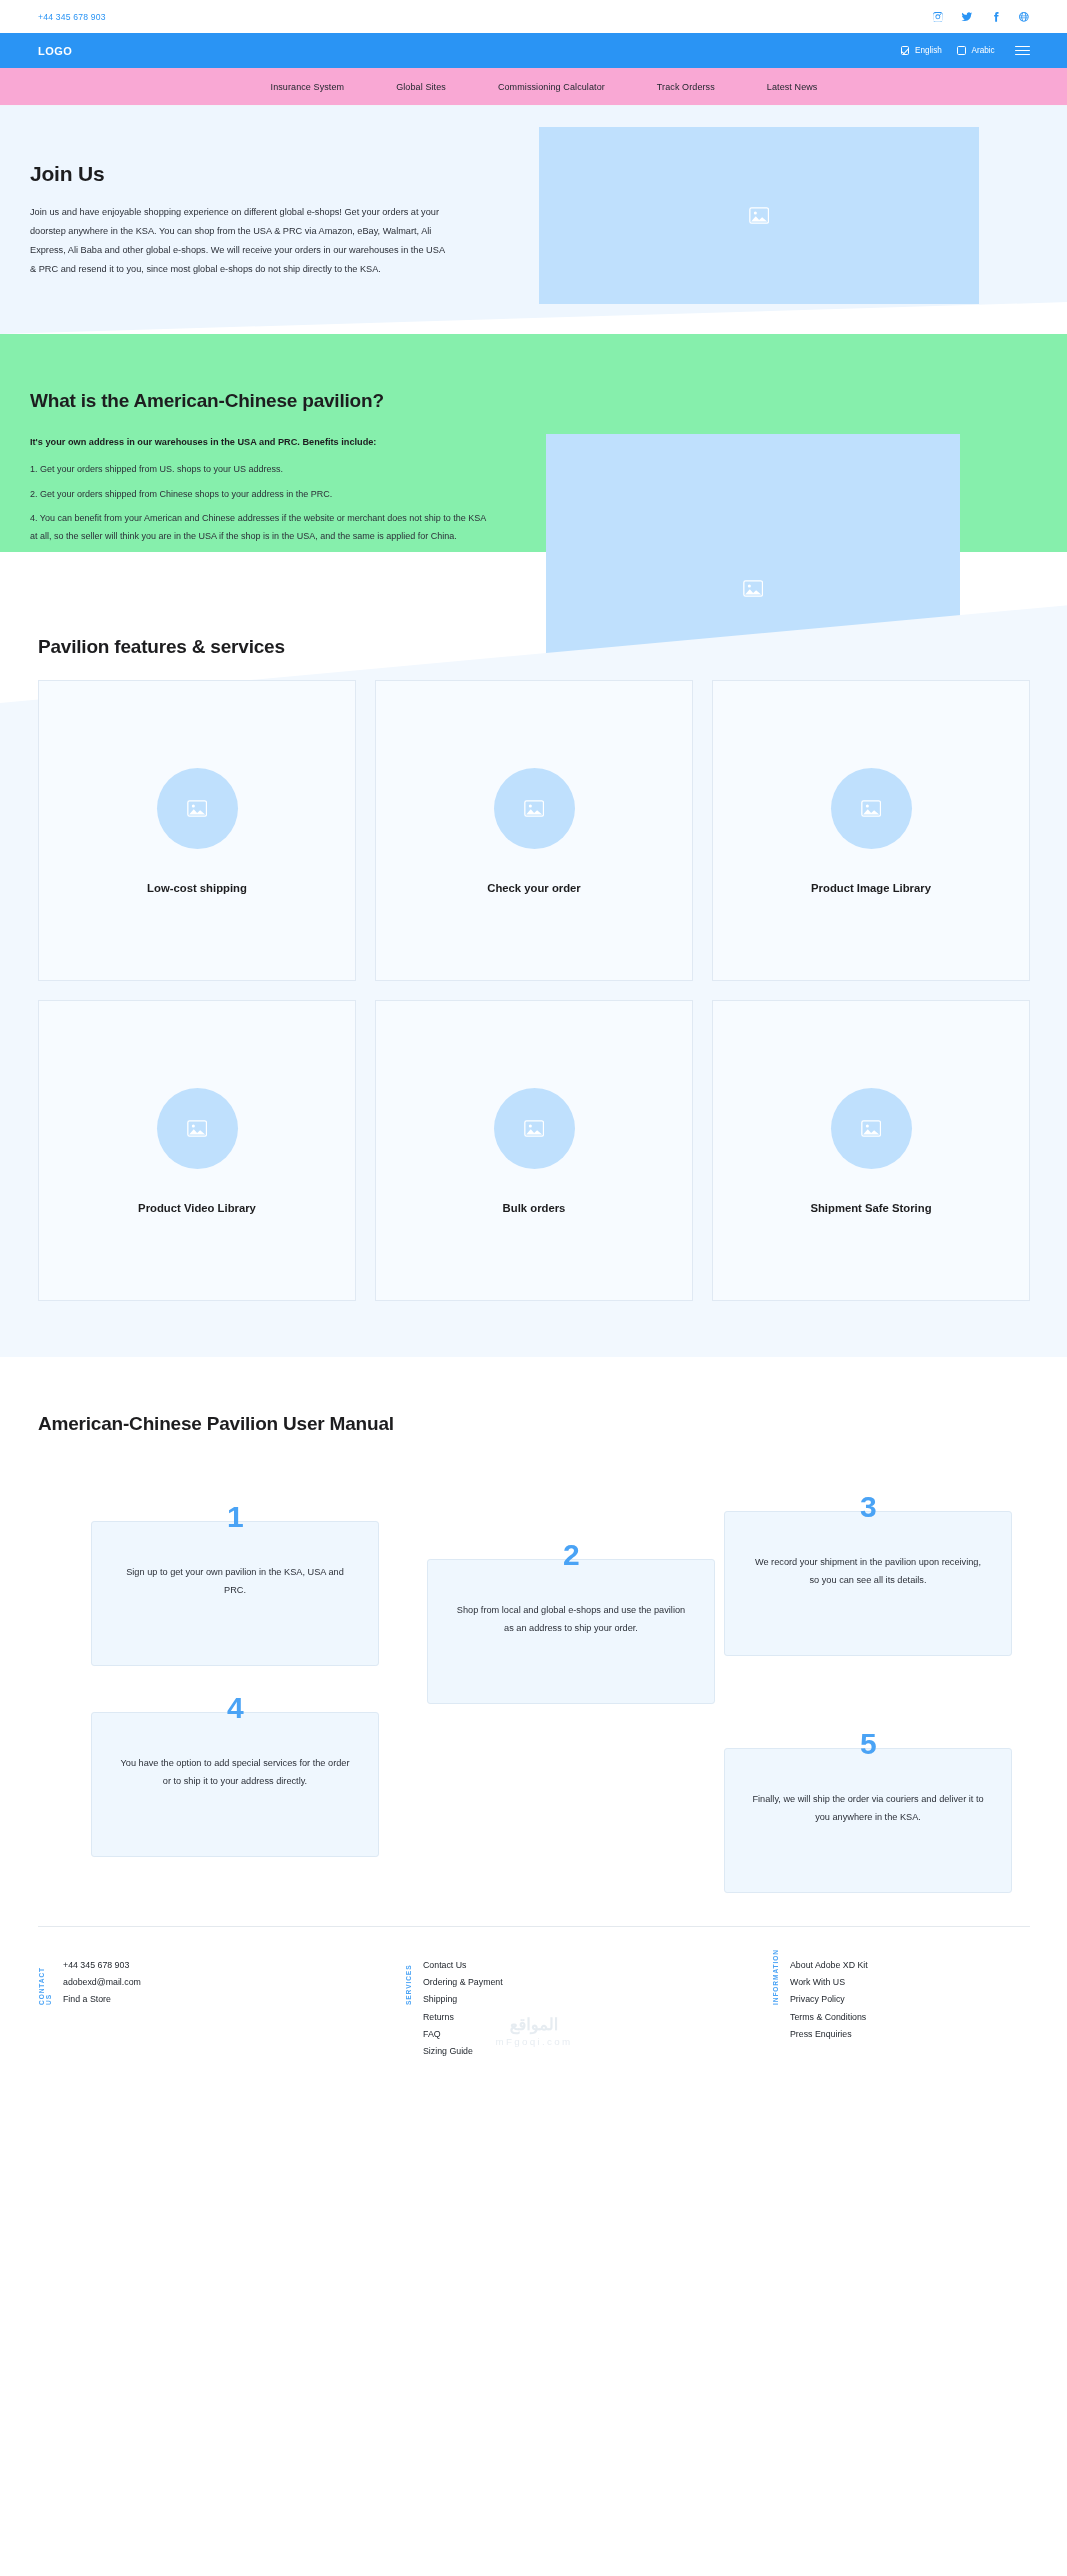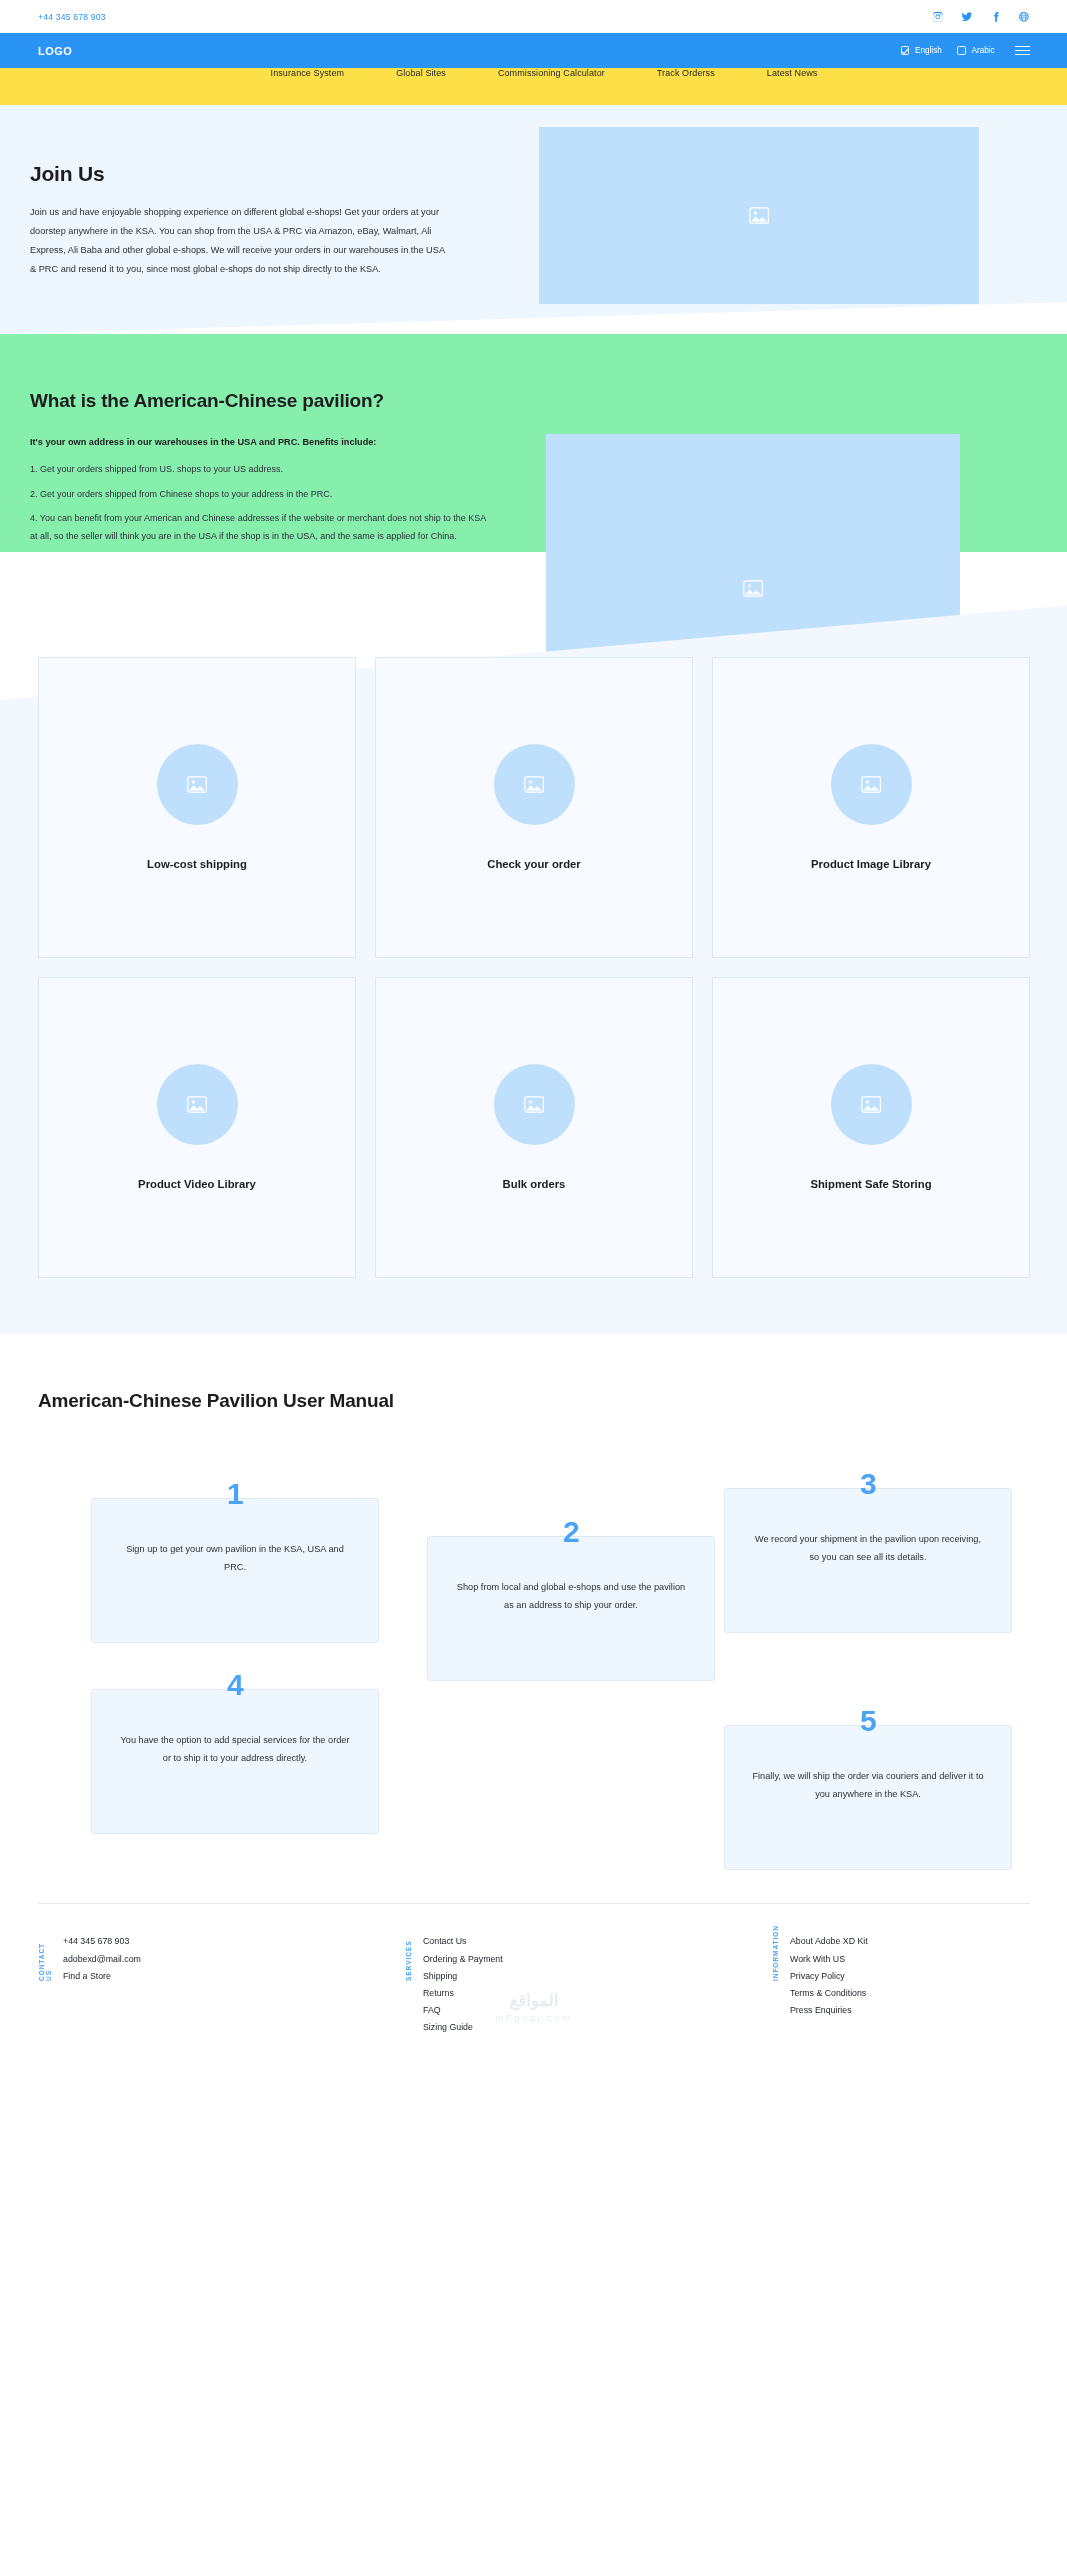--- a/index.html
+++ b/index.html
@@ -67,23 +67,23 @@
     border-width: 0 1.3px 1.3px 0;
     transform: rotate(42deg);
   }
   .lang-label { color: #ffffff; font-size: 8.2px; }
   .burger { display: flex; flex-direction: column; gap: 2.3px; cursor: pointer; }
   .burger span { display: block; width: 15px; height: 1.6px; background: #ffffff; border-radius: 0.8px; }
 
   
   .menubar {
     height: 38px;
-    background: #fde047;
+    background: #f9a8d4;
     display: flex;
-    align-items: flex-start;
+    align-items: center;
     justify-content: center;
     gap: 0;
     border-bottom: 0.8px solid #f0f4f9;
     padding-left: 20px;
   }
   .menu-item {
     font-size: 9px;
     color: #22272e;
     padding: 0 26px;
     letter-spacing: 0.1px;
@@ -381,20 +381,21 @@
             <path d="M2.5 17l5.5-6 4 4.2 3.5-3.2 6 5z" fill="#ffffff"></path>
           </svg>
       </span>
     </div>
   </div>
 </div>
 
 <div class="features-wrap">
   <div class="features-bg"></div>
   <div class="features-inner">
+    <h2 class="h2">Pavilion features &amp; services</h2>
     <div class="feat-grid">
 
       <div class="feat-card">
         <div class="feat-circle">
           <span class="ph-icon">
             <svg viewBox="0 0 24 20">
                 <rect x="1" y="1" width="22" height="18" rx="2" fill="none" stroke="#ffffff" stroke-width="1.5"></rect>
                 <circle cx="7.5" cy="7" r="1.8" fill="#ffffff"></circle>
                 <path d="M2.5 17l5.5-6 4 4.2 3.5-3.2 6 5z" fill="#ffffff"></path>
               </svg>

